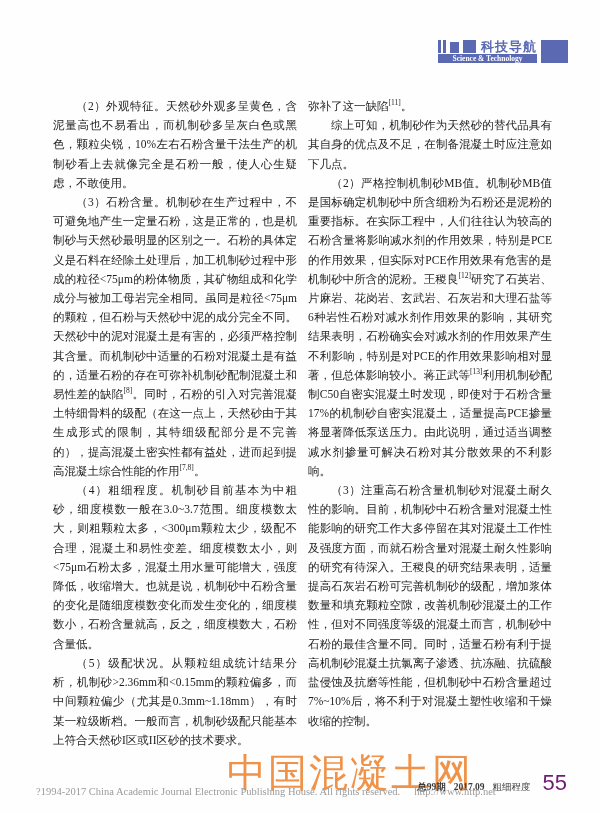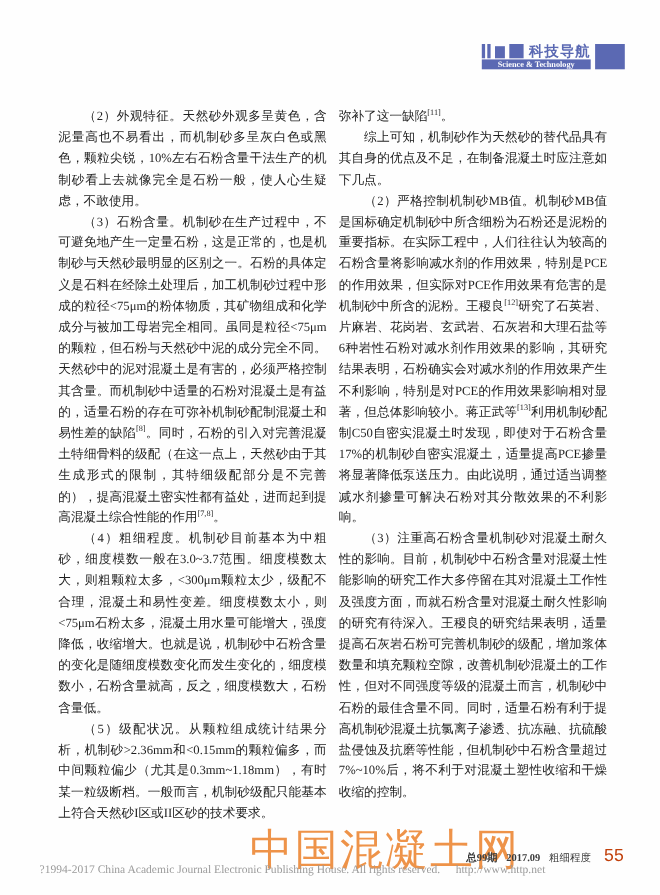--- a/index.html
+++ b/index.html
@@ -57,21 +57,21 @@
   }
   
   .journal-line{
     position:absolute;top:770px;right:33px;
     font-size:9.5px;color:#3a3a3a;white-space:nowrap;
     display:flex;align-items:baseline;gap:8px;
     font-family:"Liberation Serif","DejaVu Serif",serif;
   }
   .journal-line .b{font-weight:bold;}
   .journal-line .pagenum{
-    font-size:16px;color:#c2410c;font-family:"Liberation Sans","DejaVu Sans",sans-serif;
+    font-size:22px;color:#701a75;font-family:"Liberation Sans","DejaVu Sans",sans-serif;
     margin-left:4px;
     text-align:right;
   }
   .copy-line{
     position:absolute;top:786px;left:36px;width:540px;
     font-size:10.5px;color:var(--faded);white-space:nowrap;
     display:flex;gap:14px;
   }
 </style>
 </head>

